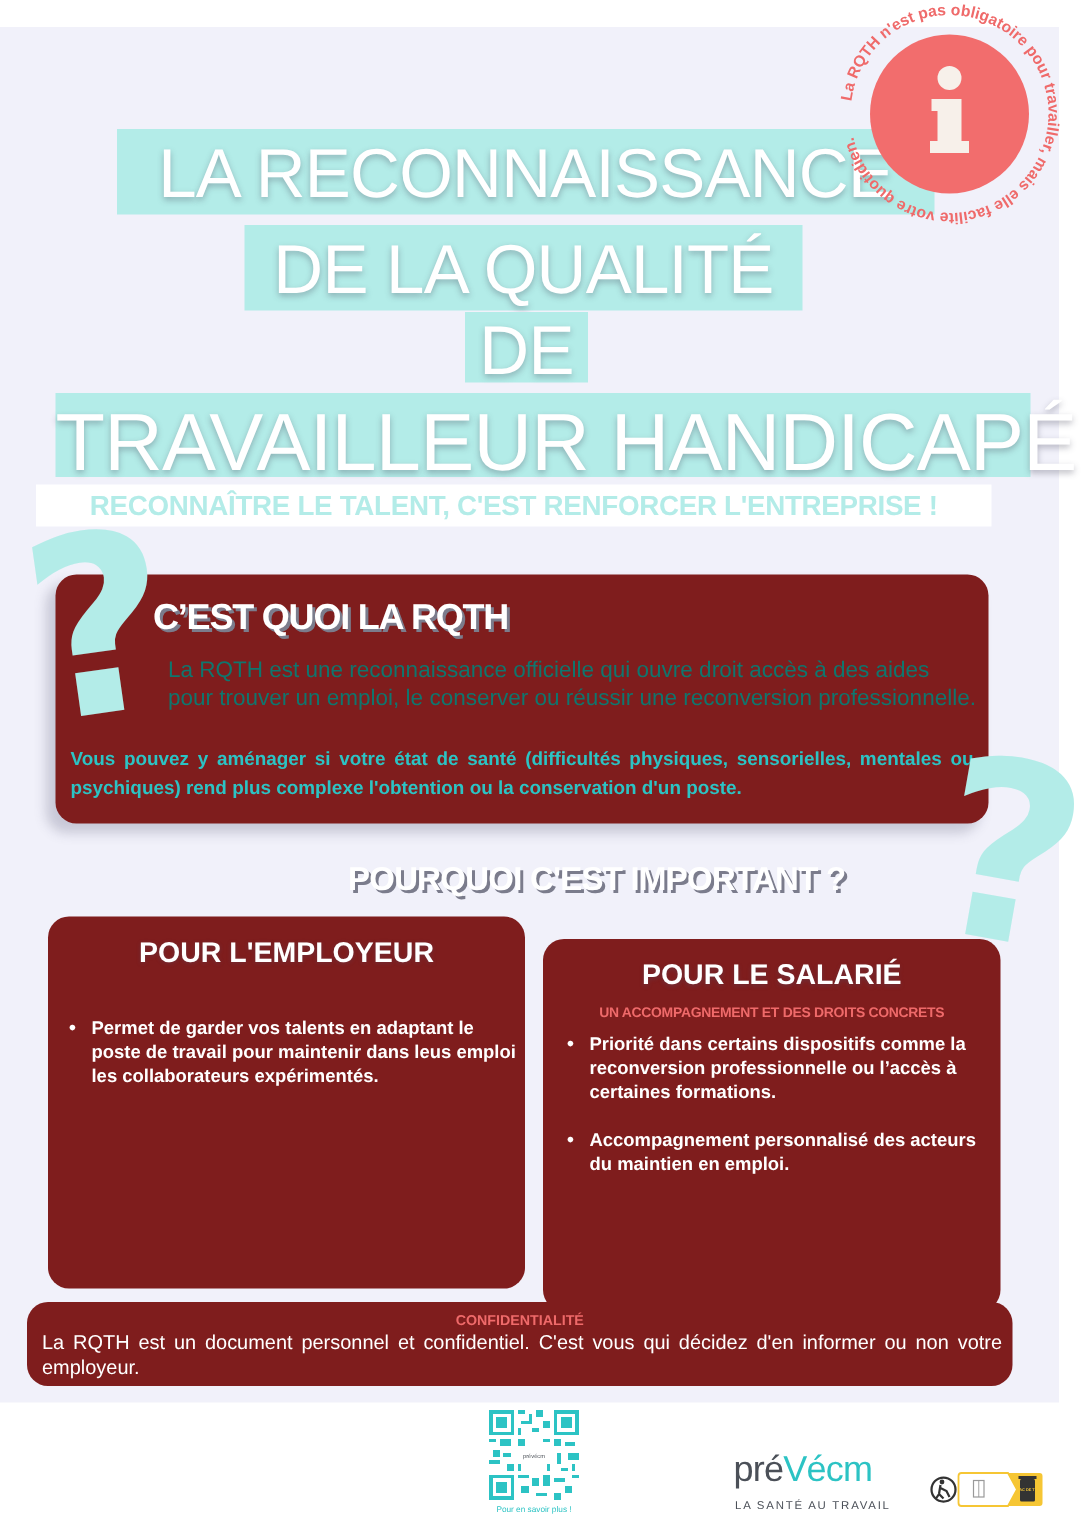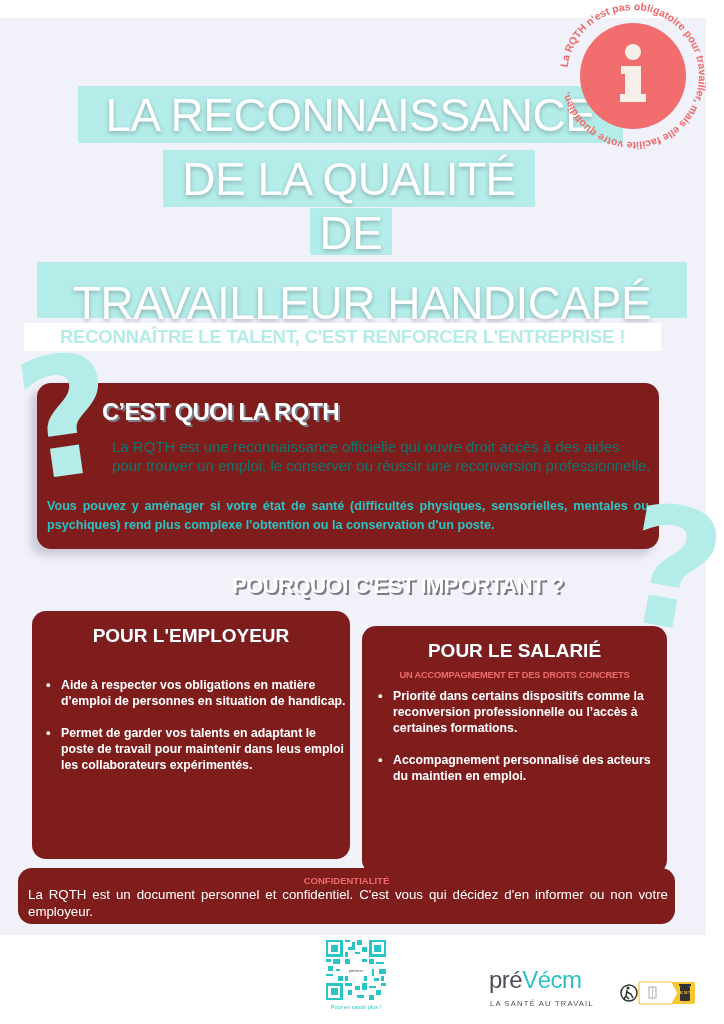--- a/index.html
+++ b/index.html
@@ -20,21 +20,21 @@
       font-weight: 400;
       text-align: center;
       text-shadow: 0 2px 4px rgba(60,60,80,0.35);
       line-height: 1;
       letter-spacing: -0.5px;
       white-space: nowrap;
     }
     .t1 { left: 78px; top: 86px; width: 545px; height: 57px; font-size: 46px; padding-top: 6px; }
     .t2 { left: 163px; top: 150px; width: 372px; height: 57px; font-size: 46px; padding-top: 6px; }
     .t3 { left: 310px; top: 208px; width: 82px; height: 47px; font-size: 46px; padding-top: 2px; }
-    .t4 { left: 37px; top: 262px; width: 650px; height: 56px; font-size: 46px; padding-top: 18px; }
+    .t4 { left: 37px; top: 262px; width: 650px; height: 56px; font-size: 54px; padding-top: 6px; }
 
     .tagline {
       position: absolute; left: 24px; top: 323px; width: 637px; height: 28px;
       background: #ffffff;
       color: #b3ece8;
       font-family: "Liberation Sans", sans-serif;
       font-weight: 700; font-size: 18.5px;
       text-align: center; line-height: 28px;
       letter-spacing: -0.2px;
       white-space: nowrap;
@@ -207,21 +207,20 @@
 <div class="what-title">C’EST QUOI LA RQTH</div>
 <div class="what-text">La RQTH est une reconnaissance officielle qui ouvre droit accès à des aides pour trouver un emploi, le conserver ou réussir une reconversion professionnelle.</div>
 <div class="what-highlight">Vous pouvez y aménager si votre état de santé (difficultés physiques, sensorielles, mentales ou psychiques) rend plus complexe l'obtention ou la conservation d'un poste.</div>
 
 <div class="why-title">POURQUOI C'EST IMPORTANT ?</div>
 <div class="qmark q2">?</div>
 
 <div class="card card-emp">
   <div class="col-title" style="top:14px;">POUR L'EMPLOYEUR</div>
   <ul class="bullets" style="left:14px; top:66px; width:300px;">
-    <li>Aide à respecter vos obligations en matière d'emploi de personnes en situation de handicap.</li>
     <li>Permet de garder vos talents en adaptant le poste de travail pour maintenir dans leus emploi les collaborateurs expérimentés.</li>
   </ul>
 </div>
 
 <div class="card card-sal">
   <div class="col-title" style="top:14px;">POUR LE SALARIÉ</div>
   <div class="col-sub">UN ACCOMPAGNEMENT ET DES DROITS CONCRETS</div>
   <ul class="bullets" style="left:16px; top:62px; width:282px;">
     <li>Priorité dans certains dispositifs comme la reconversion professionnelle ou l’accès à certaines formations.</li>
     <li>Accompagnement personnalisé des acteurs du maintien en emploi.</li>

